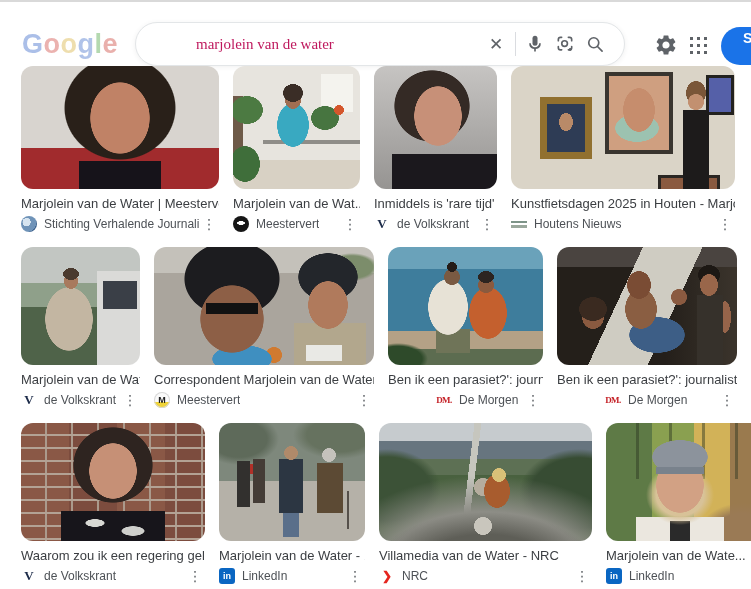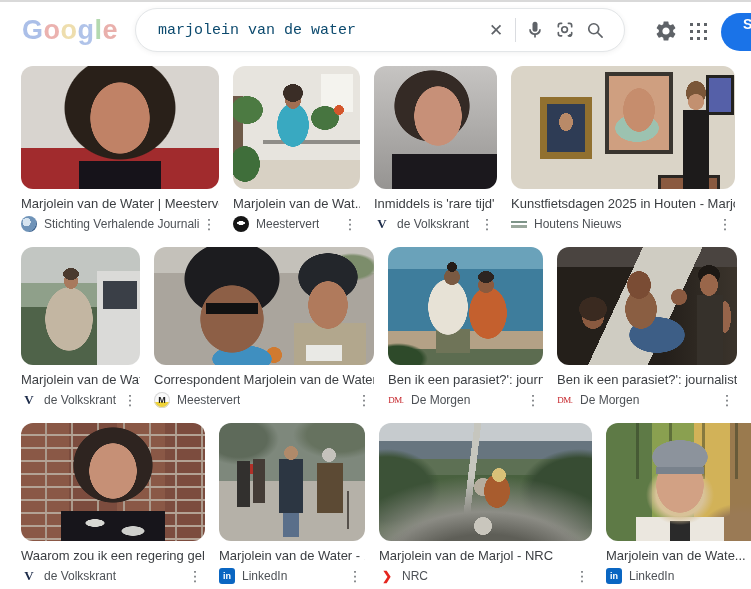--- a/index.html
+++ b/index.html
@@ -2,31 +2,31 @@
 <html><head>
 <meta charset="utf-8">
 <style>
   html,body{margin:0;padding:0;}
   body{
     width:751px;height:589px;overflow:hidden;background:#fff;
     font-family:"Liberation Sans", sans-serif;position:relative;
   }
   .topstrip{position:absolute;top:0;left:0;width:751px;height:2px;background:#d9d9d9;}
   
-  .header{position:absolute;top:2px;left:0;width:619px;height:64px;background:#fff;}
+  .header{position:absolute;top:16px;left:0;width:619px;height:64px;background:#fff;}
   .logo{position:absolute;left:22px;top:13px;font-size:27px;font-weight:bold;letter-spacing:.5px;cursor:pointer;}
   .logo span{opacity:.85;}
   .searchbar{
     position:absolute;left:135px;top:6px;width:490px;height:44px;background:#fff;
     border:1px solid #e3e6e8;border-radius:23px;box-shadow:0 1px 5px rgba(60,64,67,.08);
     display:flex;align-items:center;box-sizing:border-box;padding:0 14px 0 20px;
   }
   .searchbar input{
-    flex:1;border:none;outline:none;font-size:15px;color:#0c4a6e;
-    font-family:Liberation Mono, monospace;background:transparent;min-width:0;
+    flex:1;border:none;outline:none;font-size:15px;color:#be185d;
+    font-family:Liberation Serif, serif;background:transparent;min-width:0;margin-left:38px;
   }
   .sb-ico{display:flex;align-items:center;justify-content:center;width:30px;height:30px;cursor:pointer;flex:none;}
   .clear-x{font-size:17px;color:#5f6368;}
   .vdiv{width:1px;height:24px;background:#dadce0;margin:0 4px;flex:none;}
   .gear{position:absolute;left:654px;top:17px;width:24px;height:24px;cursor:pointer;}
   .apps{position:absolute;left:689px;top:20px;width:19px;height:19px;cursor:pointer;
     background-image:radial-gradient(circle 2px, #5f6368 95%, transparent);background-size:7px 7px;background-position:-1px -1px;}
   .signin{
     position:absolute;left:721px;top:11px;height:38px;border-radius:19px;background:#1a73e8;
     color:#fff;font-size:14px;font-weight:bold;border:none;padding:0 22px;cursor:pointer;
@@ -49,21 +49,21 @@
   .src{display:flex;align-items:center;margin-top:3px;height:18px;}
   .srcname{font-size:12px;color:#4d5156;white-space:nowrap;overflow:hidden;cursor:pointer;}
   .dots{margin-left:auto;color:#5f6368;font-size:14px;line-height:14px;padding:0 3px;cursor:pointer;}
   .fav{width:16px;height:16px;margin-right:7px;flex:none;display:flex;align-items:center;justify-content:center;
     font-size:9px;font-weight:bold;line-height:16px;}
   .fav-stichting{border-radius:50%;background:radial-gradient(circle at 35% 38%, #d6e4f0 0 28%, #6f93b8 29% 68%, #3f648f 69%);}
   .fav-villamedia{border-radius:50%;background:radial-gradient(ellipse 4px 2px at 8px 7px, #fff 90%, transparent),#161616;}
   .fav-volkskrant{color:#1c2b49;font-family:"Liberation Serif",serif;font-size:13px;}
   .fav-houtens{background:linear-gradient(180deg, transparent 0 5px, #7d9488 5px 7px, transparent 7px 9px, #9aa89c 9px 12px, transparent 12px);}
   .fav-intermediair{border-radius:50%;background:linear-gradient(180deg,#fafafa 0 10px,#f0d439 10px);color:#222;box-shadow:0 0 0 1px #d8d8d8 inset;}
-  .fav-demorgen{color:#c41f25;font-family:"Liberation Serif",serif;font-weight:400;letter-spacing:-.5px;}
+  .fav-demorgen{color:#c41f25;font-family:"Liberation Serif",serif;font-weight:700;letter-spacing:-.5px;margin-left:48px;}
   .fav-linkedin{border-radius:3px;background:#0a66c2;color:#fff;}
   .fav-nrc{color:#e5261f;font-size:12px;}
   
   .a1{background:
     radial-gradient(ellipse 30px 36px at 99px 52px, #c08266 98%, transparent) no-repeat,
     radial-gradient(ellipse 56px 52px at 99px 42px, #292019 98%, transparent) no-repeat,
     linear-gradient(#16131a,#16131a) 58px 95px/82px 28px no-repeat,
     linear-gradient(#a12b2d,#a12b2d) 0 82px/198px 41px no-repeat,
     #d8d4cf;}
   .a2{background:
@@ -345,21 +345,21 @@
         <div class="src">
           <span class="fav fav-linkedin">in</span>
           <span class="srcname">LinkedIn</span>
           <span class="dots">⋮</span>
         </div>
       </figcaption>
     </figure>
     <figure class="tile t11">
       <div class="art a11"></div>
       <figcaption>
-        <div class="title">Marjolein van de Marjol - NRC</div>
+        <div class="title">Villamedia van de Water - NRC</div>
         <div class="src">
           <span class="fav fav-nrc">❯</span>
           <span class="srcname">NRC</span>
           <span class="dots">⋮</span>
         </div>
       </figcaption>
     </figure>
     <figure class="tile t12">
       <div class="art a12"></div>
       <figcaption>

